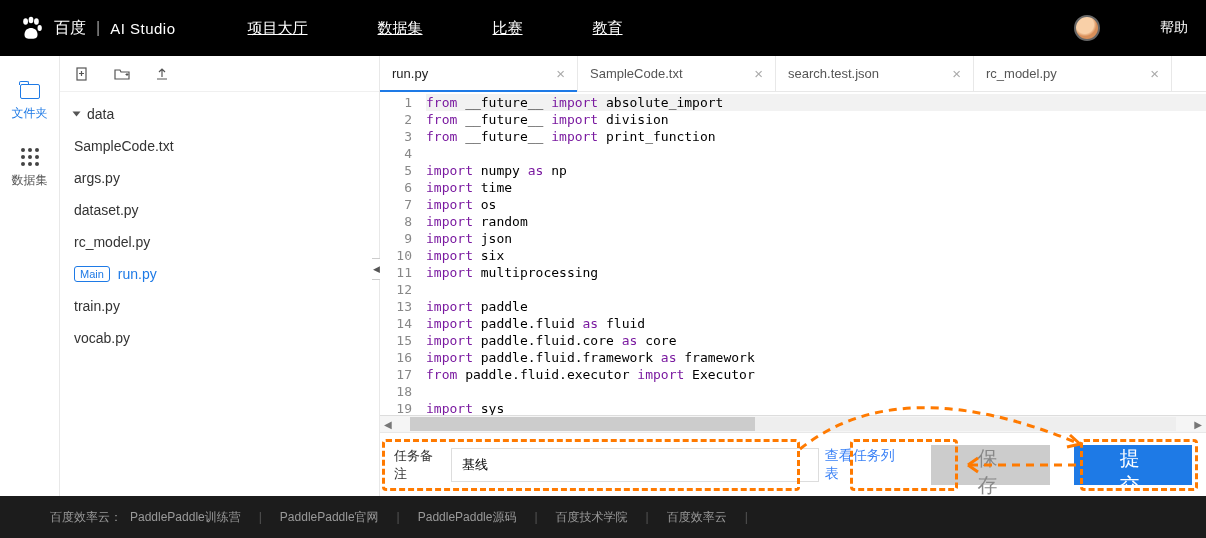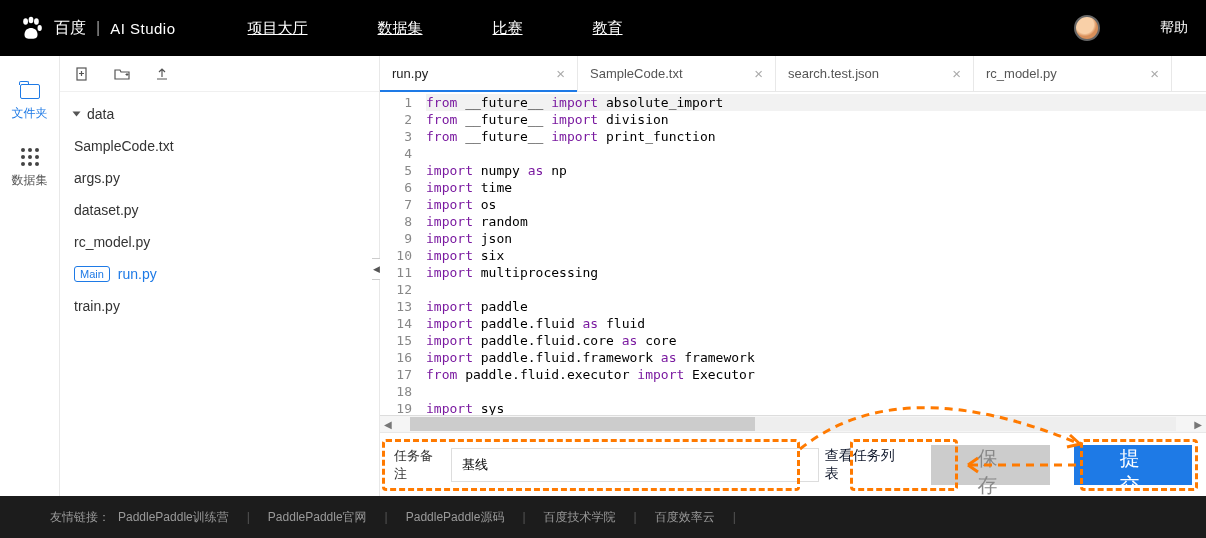--- a/index.html
+++ b/index.html
@@ -49,21 +49,21 @@
 .hl-line { background: #f2f2f2; }
 .kw { color: #7a1aa0; }
 .collapse-handle { position: absolute; left: -8px; top: 46%; width: 10px; height: 22px; background: #fff; border: 1px solid #ccc; border-left: none; display: flex; align-items: center; justify-content: center; font-size: 9px; color: #555; cursor: pointer; }
 .hscroll { height: 17px; border-top: 1px solid #ddd; background: #f5f5f5; display: flex; align-items: center; }
 .hscroll-track { flex: 1; height: 14px; background: #eee; position: relative; margin: 0 14px; }
 .hscroll-thumb { position: absolute; left: 0; width: 45%; height: 14px; background: #ccc; }
 
 .bottom-bar { height: 64px; border-top: 1px solid #e8e8e8; display: flex; align-items: center; padding: 0 14px; gap: 6px; position: relative; }
 .bb-label { font-size: 13px; color: #333; }
 .bb-input { width: 374px; height: 34px; border: 1px solid #ddd; padding: 0 10px; font-size: 13px; }
-.bb-link { color: #0f172a; font-size: 14px; margin-left: auto; cursor: pointer; }
+.bb-link { color: #3b82f6; font-size: 14px; margin-left: auto; cursor: pointer; }
 .bb-btn { height: 40px; padding: 0 28px; font-size: 20px; border: none; cursor: pointer; letter-spacing: 6px; }
 .btn-save { background: #ccc; color: #888; margin-left: 18px; }
 .btn-submit { background: #1e7ae6; color: #fff; margin-left: 18px; }
 .dash-box { border: 3px dashed #ff7a00; border-radius: 4px; position: absolute; pointer-events: none; }
 .dash-arrow { position: absolute; pointer-events: none; }
 
 .footer { background: #1c1c1c; color: #999; height: 42px; display: flex; align-items: center; padding: 0 50px; font-size: 12px; gap: 8px; }
 .footer a { color: #999; }
 .footer .sep { color: #555; margin: 0 10px; }
 </style>
@@ -156,20 +156,23 @@
         </div>
       <div class="file-row">
           <span>rc_model.py</span>
         </div>
       <div class="file-row active">
         <span class="main-badge">Main</span>
         <span>run.py</span>
       </div>
       <div class="file-row">
           <span>train.py</span>
+        </div>
+      <div class="file-row">
+          <span>vocab.py</span>
         </div>
     </div>
   </div>
 
   <div class="editor-area">
     <div class="collapse-handle">◀</div>
     <div class="tabs">
       <div class="tab active">
           <span>run.py</span>
           <span class="tab-close">×</span>
@@ -235,21 +238,21 @@
       </svg>
       <svg class="dash-arrow" style="left:576px; top:18px" width="130" height="30">
         <path d="M120 14 L12 14" stroke="#ff7a00" stroke-width="3" fill="none" stroke-dasharray="8 6"></path>
         <path d="M12 14 l10 -7 m-10 7 l10 7" stroke="#ff7a00" stroke-width="3" fill="none"></path>
       </svg>
     </div>
   </div>
 </div>
 
 <div class="footer">
-  <span>友情链接：</span>
+  <span>百度效率云：</span>
   <a>PaddlePaddle训练营</a>
     <span class="sep">|</span>
   <a>PaddlePaddle官网</a>
     <span class="sep">|</span>
   <a>PaddlePaddle源码</a>
     <span class="sep">|</span>
   <a>百度技术学院</a>
     <span class="sep">|</span>
   <a>百度效率云</a>
     <span class="sep">|</span>

